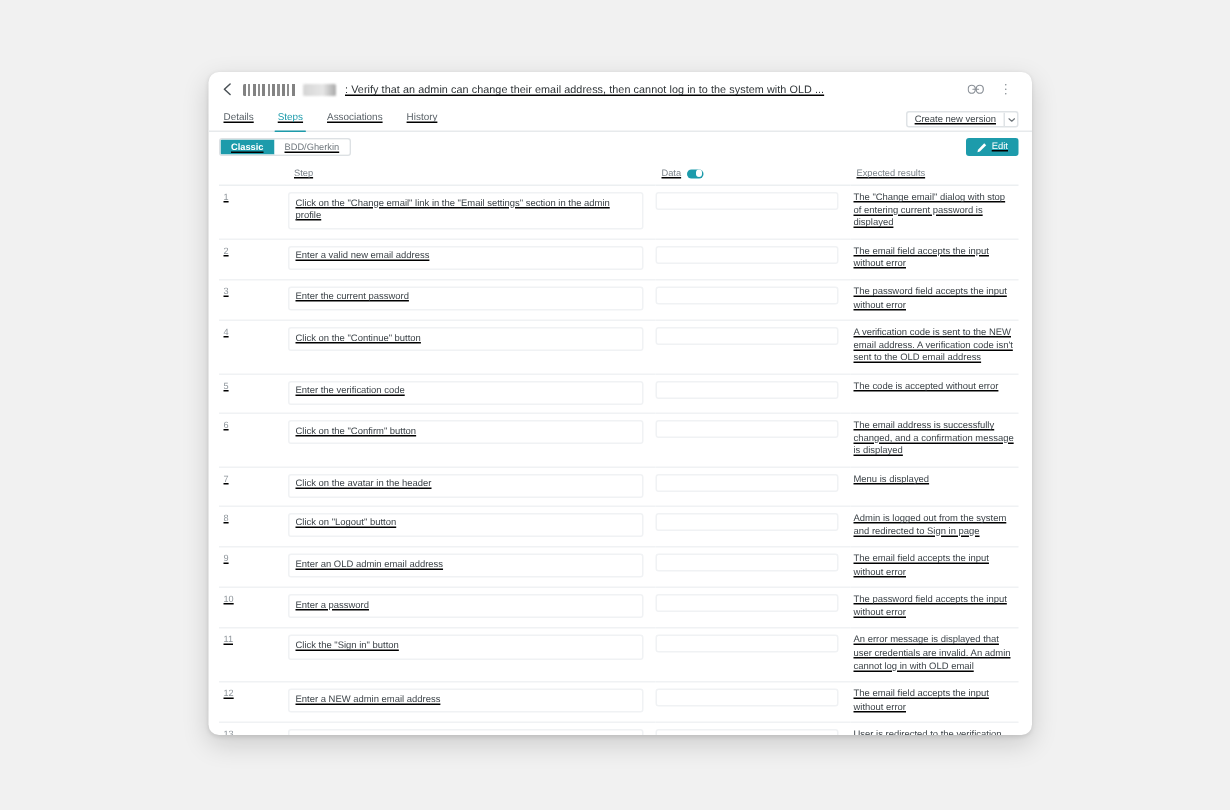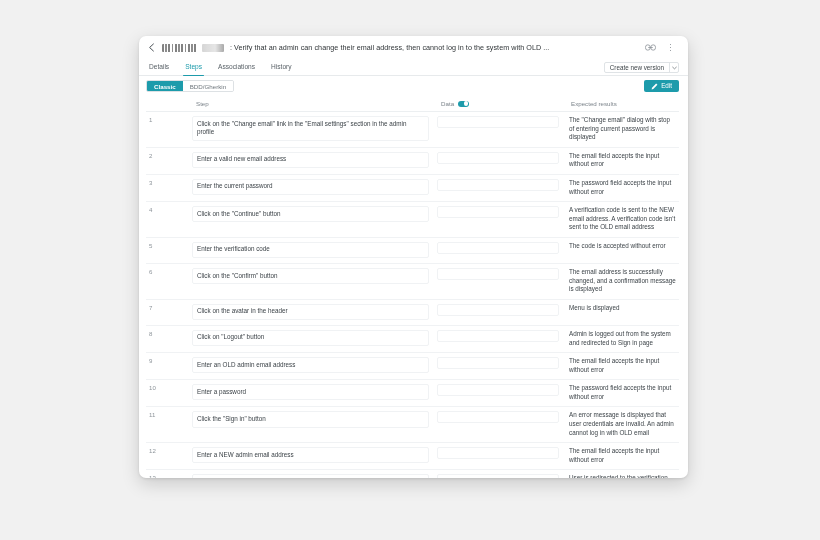--- a/index.html
+++ b/index.html
@@ -21,29 +21,30 @@
     position: relative;
     width: 820px;
     height: 540px;
     background: #f1f1f1;
   }
 
   
   #app-card {
     position: absolute;
     left: 139px;
-    top: 36px;
+    top: 48px;
     width: 549px;
     height: 442px;
     background: #ffffff;
     border-radius: 7px;
     box-shadow: 0 6px 18px rgba(0,0,0,0.16), 0 1px 3px rgba(0,0,0,0.10);
     overflow: hidden;
     display: flex;
     flex-direction: column;
+    text-decoration: underline;
   }
 
   
   .titlebar {
     display: flex;
     align-items: center;
     padding: 6px 10px 4px 7px;
     gap: 5px;
     flex: 0 0 auto;
   }

